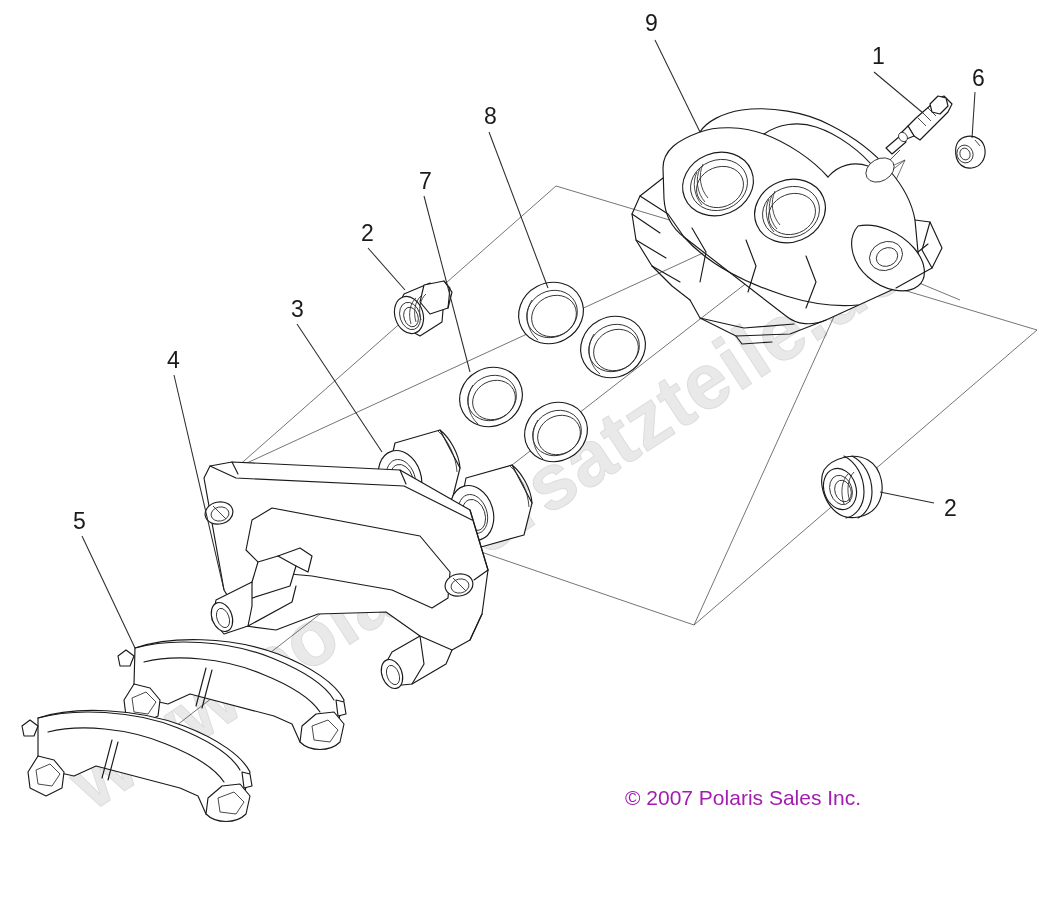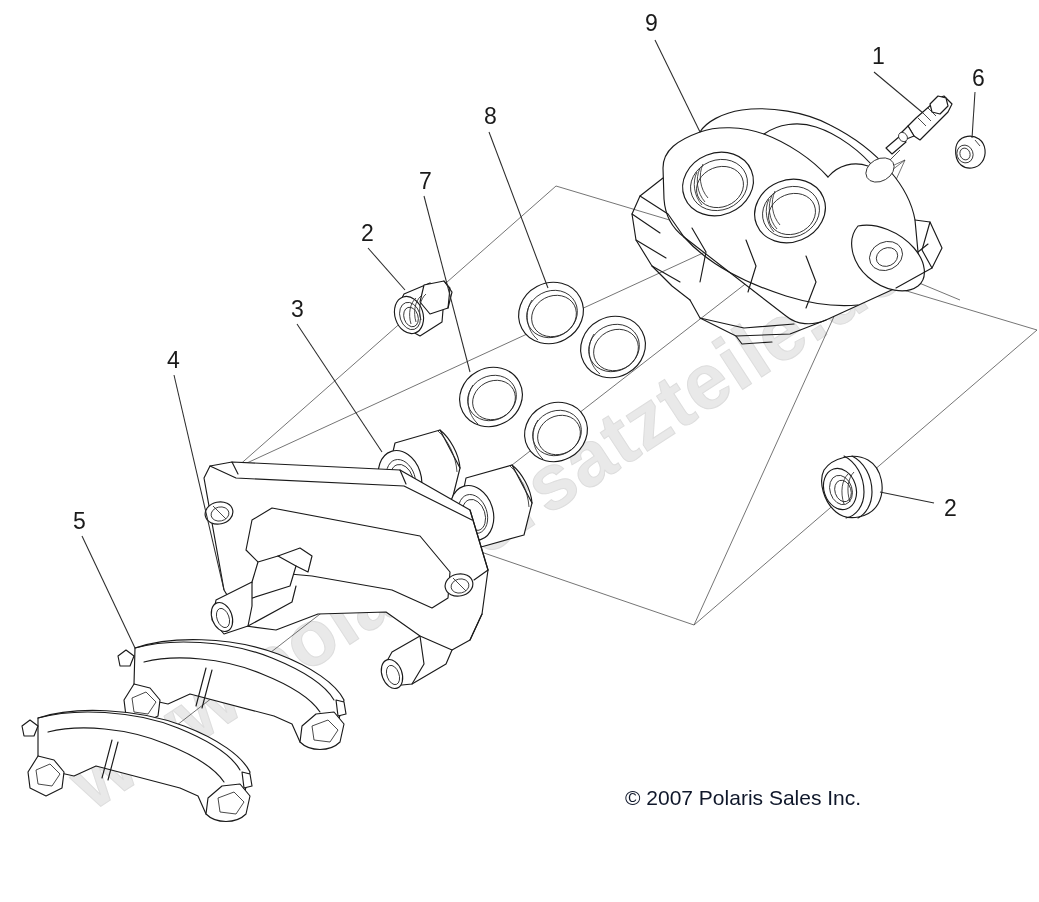--- a/index.html
+++ b/index.html
@@ -29,21 +29,21 @@
     color: #1a1a1a;
     line-height: 1;
     user-select: none;
   }
   #copyright {
     position: absolute;
     left: 625px;
     top: 786px;
     font-family: "Liberation Sans", sans-serif;
     font-size: 21px;
-    color: #0f172a;
+    color: #a21caf;
     white-space: nowrap;
   }
   .wm-text {
     font-family: "Liberation Sans", sans-serif;
     font-weight: bold;
     font-size: 78px;
     fill: #e9e9e9;
     stroke: #dddddd;
     stroke-width: 1px;
     letter-spacing: 1px;

